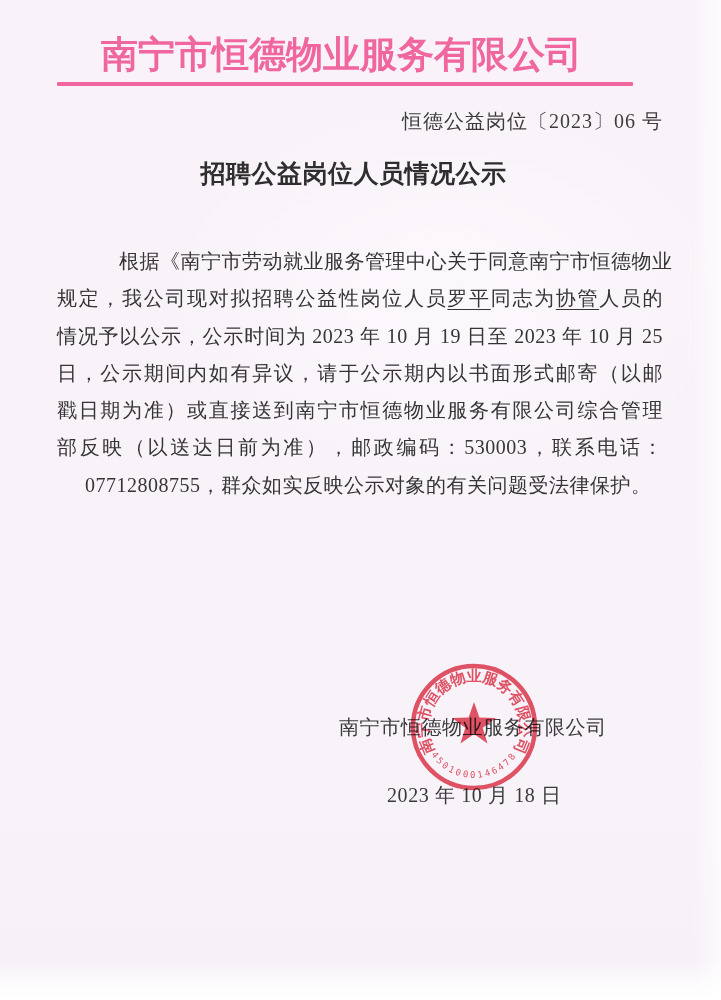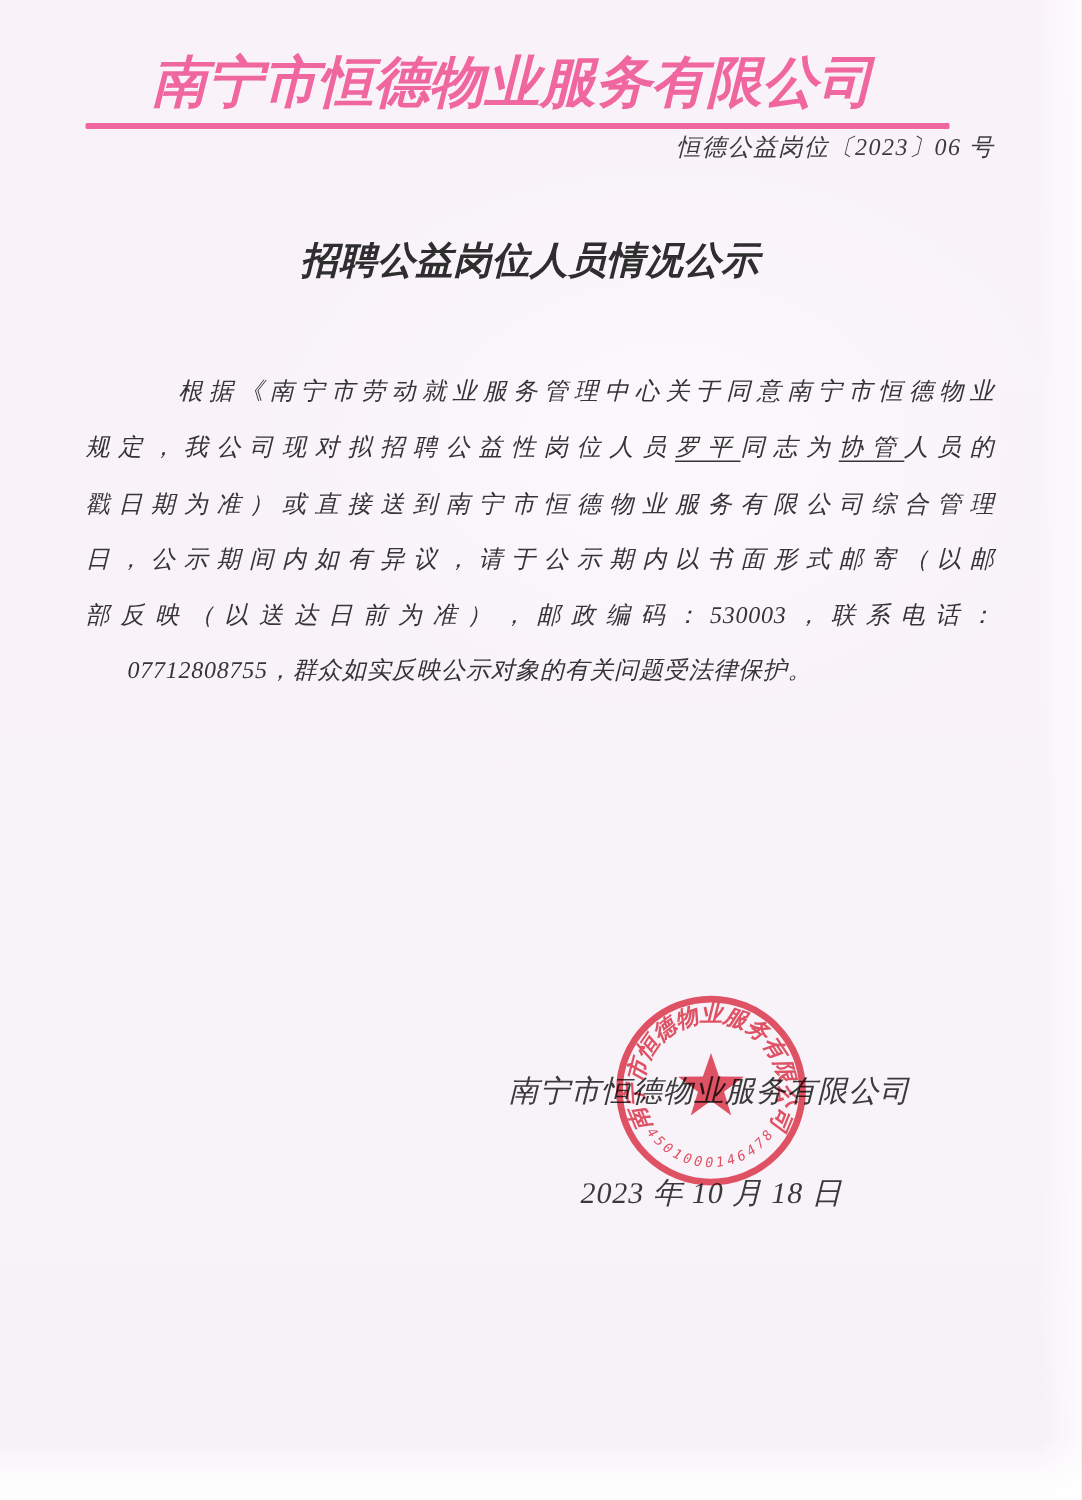--- a/index.html
+++ b/index.html
@@ -6,21 +6,20 @@
   .page{
     position:relative;
     width:721px;height:1000px;
     margin:0 auto;
     background:
       linear-gradient(180deg,#f9f3f9 0%,#f8f2f9 78%,#f6f0f7 96%,#fdfcfd 98.6%,#ffffff 100%),
       #f8f2f9;
     overflow:hidden;
     font-family:"Liberation Serif","DejaVu Serif",serif;
     color:#3a3a3a;
-    font-style:italic;
   }
   .paper-sheen{
     position:absolute;inset:0;
     background:
       radial-gradient(ellipse 420px 300px at 62% 30%, rgba(255,255,255,.45), rgba(255,255,255,0) 70%),
       linear-gradient(90deg, rgba(255,255,255,0) 96%, rgba(255,255,255,.7) 100%);
     pointer-events:none;
   }
   .company-title{
     position:absolute;top:30px;left:-19px;right:19px;
@@ -28,34 +27,34 @@
     font-size:37px;font-weight:bold;
     color:#f0679f;
     letter-spacing:0px;
     white-space:nowrap;
   }
   .head-rule{
     position:absolute;top:82px;left:57px;width:576px;height:4px;
     background:#f0679f;border-radius:1px;
   }
   .doc-number{
-    position:absolute;top:88px;right:58px;
-    font-size:16px;color:#3c3c3c;letter-spacing:1px;
+    position:absolute;top:108px;right:58px;
+    font-size:20px;color:#3c3c3c;letter-spacing:1px;
     white-space:nowrap;
     margin-left:28px;
   }
   .notice-heading{
     position:absolute;top:157px;left:-7px;right:7px;
     text-align:center;
     font-size:25px;font-weight:bold;color:#2e2e2e;
     letter-spacing:0.5px;white-space:nowrap;
   }
   .body-text{
     position:absolute;top:243px;left:57px;width:606px;
-    font-size:16px;color:#353535;
+    font-size:20px;color:#353535;
     letter-spacing:0.5px;
   }
   .line{
     height:37.3px;line-height:37.3px;
     text-align:justify;text-align-last:justify;
     white-space:nowrap;
   }
   .line.indent{padding-left:62px;}
   .line.para-end{text-align-last:left;margin-left:28px;}
   .uname{
@@ -90,22 +89,23 @@
 
   <div class="company-title">南宁市恒德物业服务有限公司</div>
   <div class="head-rule"></div>
   <div class="doc-number">恒德公益岗位〔2023〕06 号</div>
 
   <div class="notice-heading">招聘公益岗位人员情况公示</div>
 
   <div class="body-text">
     <div class="line indent">根据《南宁市劳动就业服务管理中心关于同意南宁市恒德物业</div>
     <div class="line"><span>规定，我公司现对拟招聘公益性岗位人员</span><span class="uname">罗平</span><span>同志为</span><span class="uname">协管</span><span>人员的</span></div>
+    <div class="line">情况予以公示，公示时间为 2023 年 10 月 19 日至 2023 年 10 月 25</div>
+    <div class="line">日，公示期间内如有异议，请于公示期内以书面形式邮寄（以邮</div>
     <div class="line">戳日期为准）或直接送到南宁市恒德物业服务有限公司综合管理</div>
-    <div class="line">日，公示期间内如有异议，请于公示期内以书面形式邮寄（以邮</div>
     <div class="line">部反映（以送达日前为准），邮政编码：530003，联系电话：</div>
     <div class="line para-end">07712808755，群众如实反映公示对象的有关问题受法律保护。</div>
   </div>
 
   <div class="signature-block">
     <div class="sig-company">南宁市恒德物业服务有限公司</div>
     <div class="sig-date">2023 年 10 月 18 日</div>
   </div>
 
   <svg class="seal" width="140" height="140" viewBox="-70 -70 140 140" xmlns="http://www.w3.org/2000/svg">

